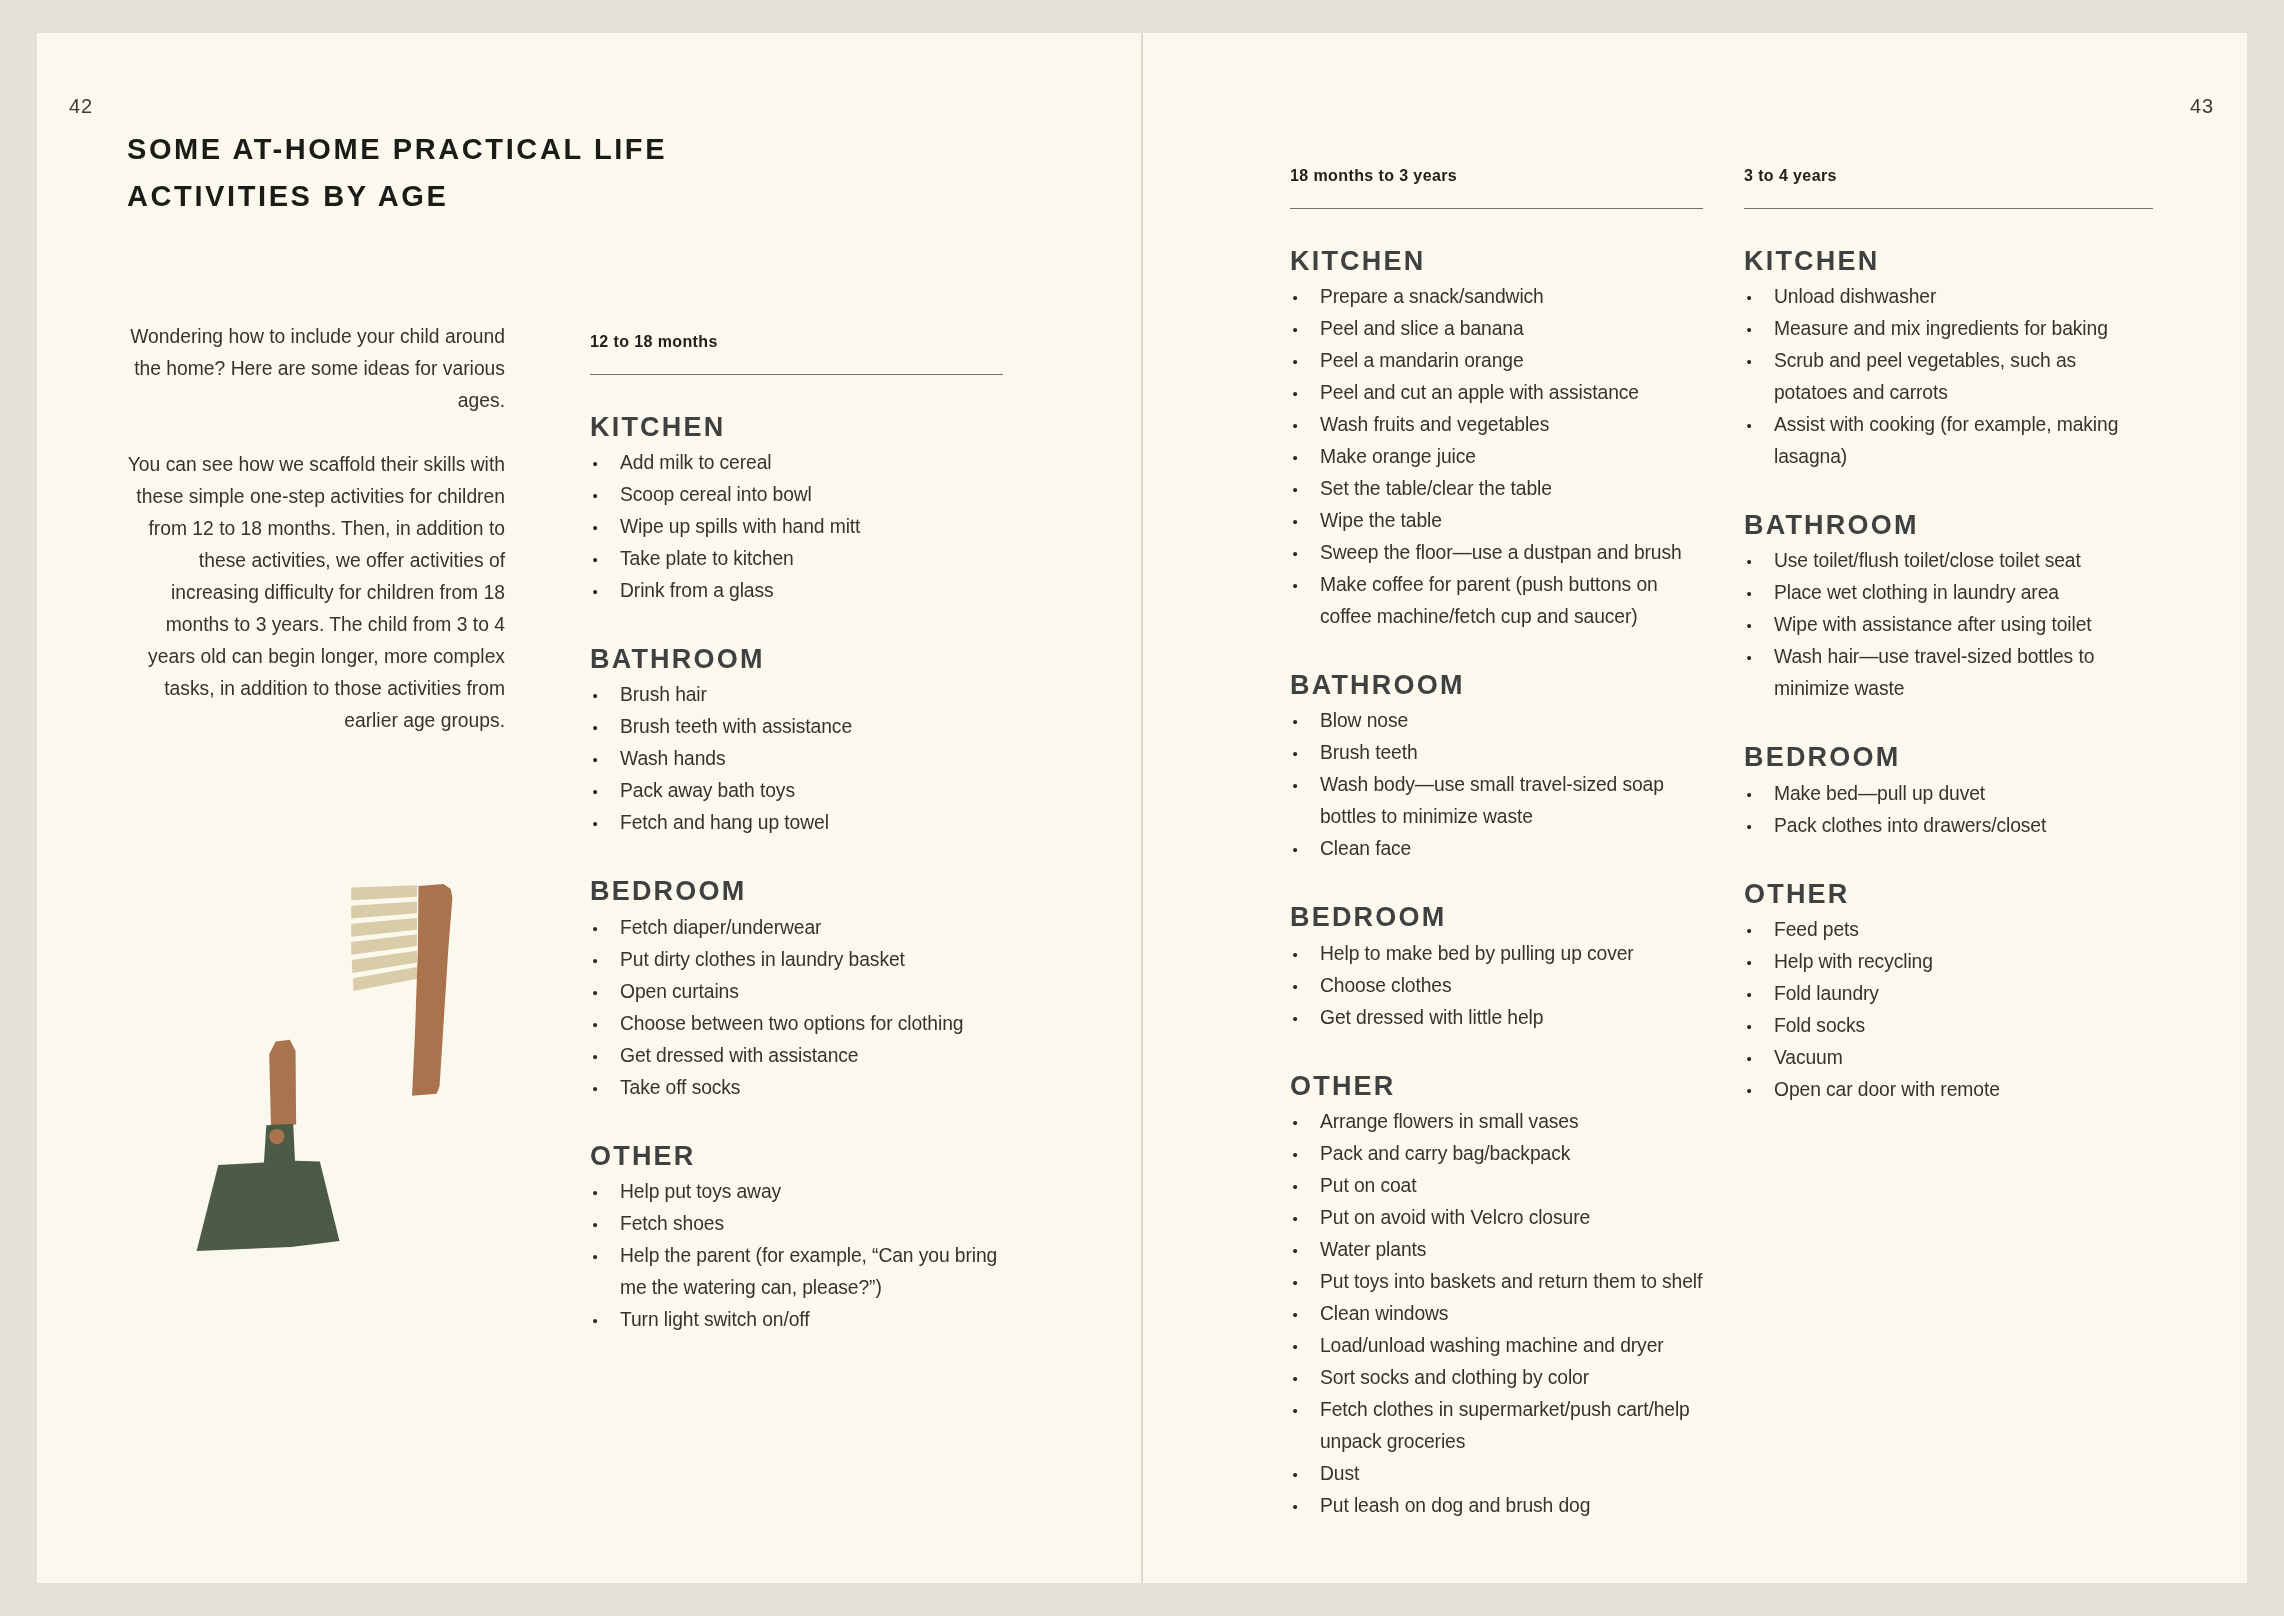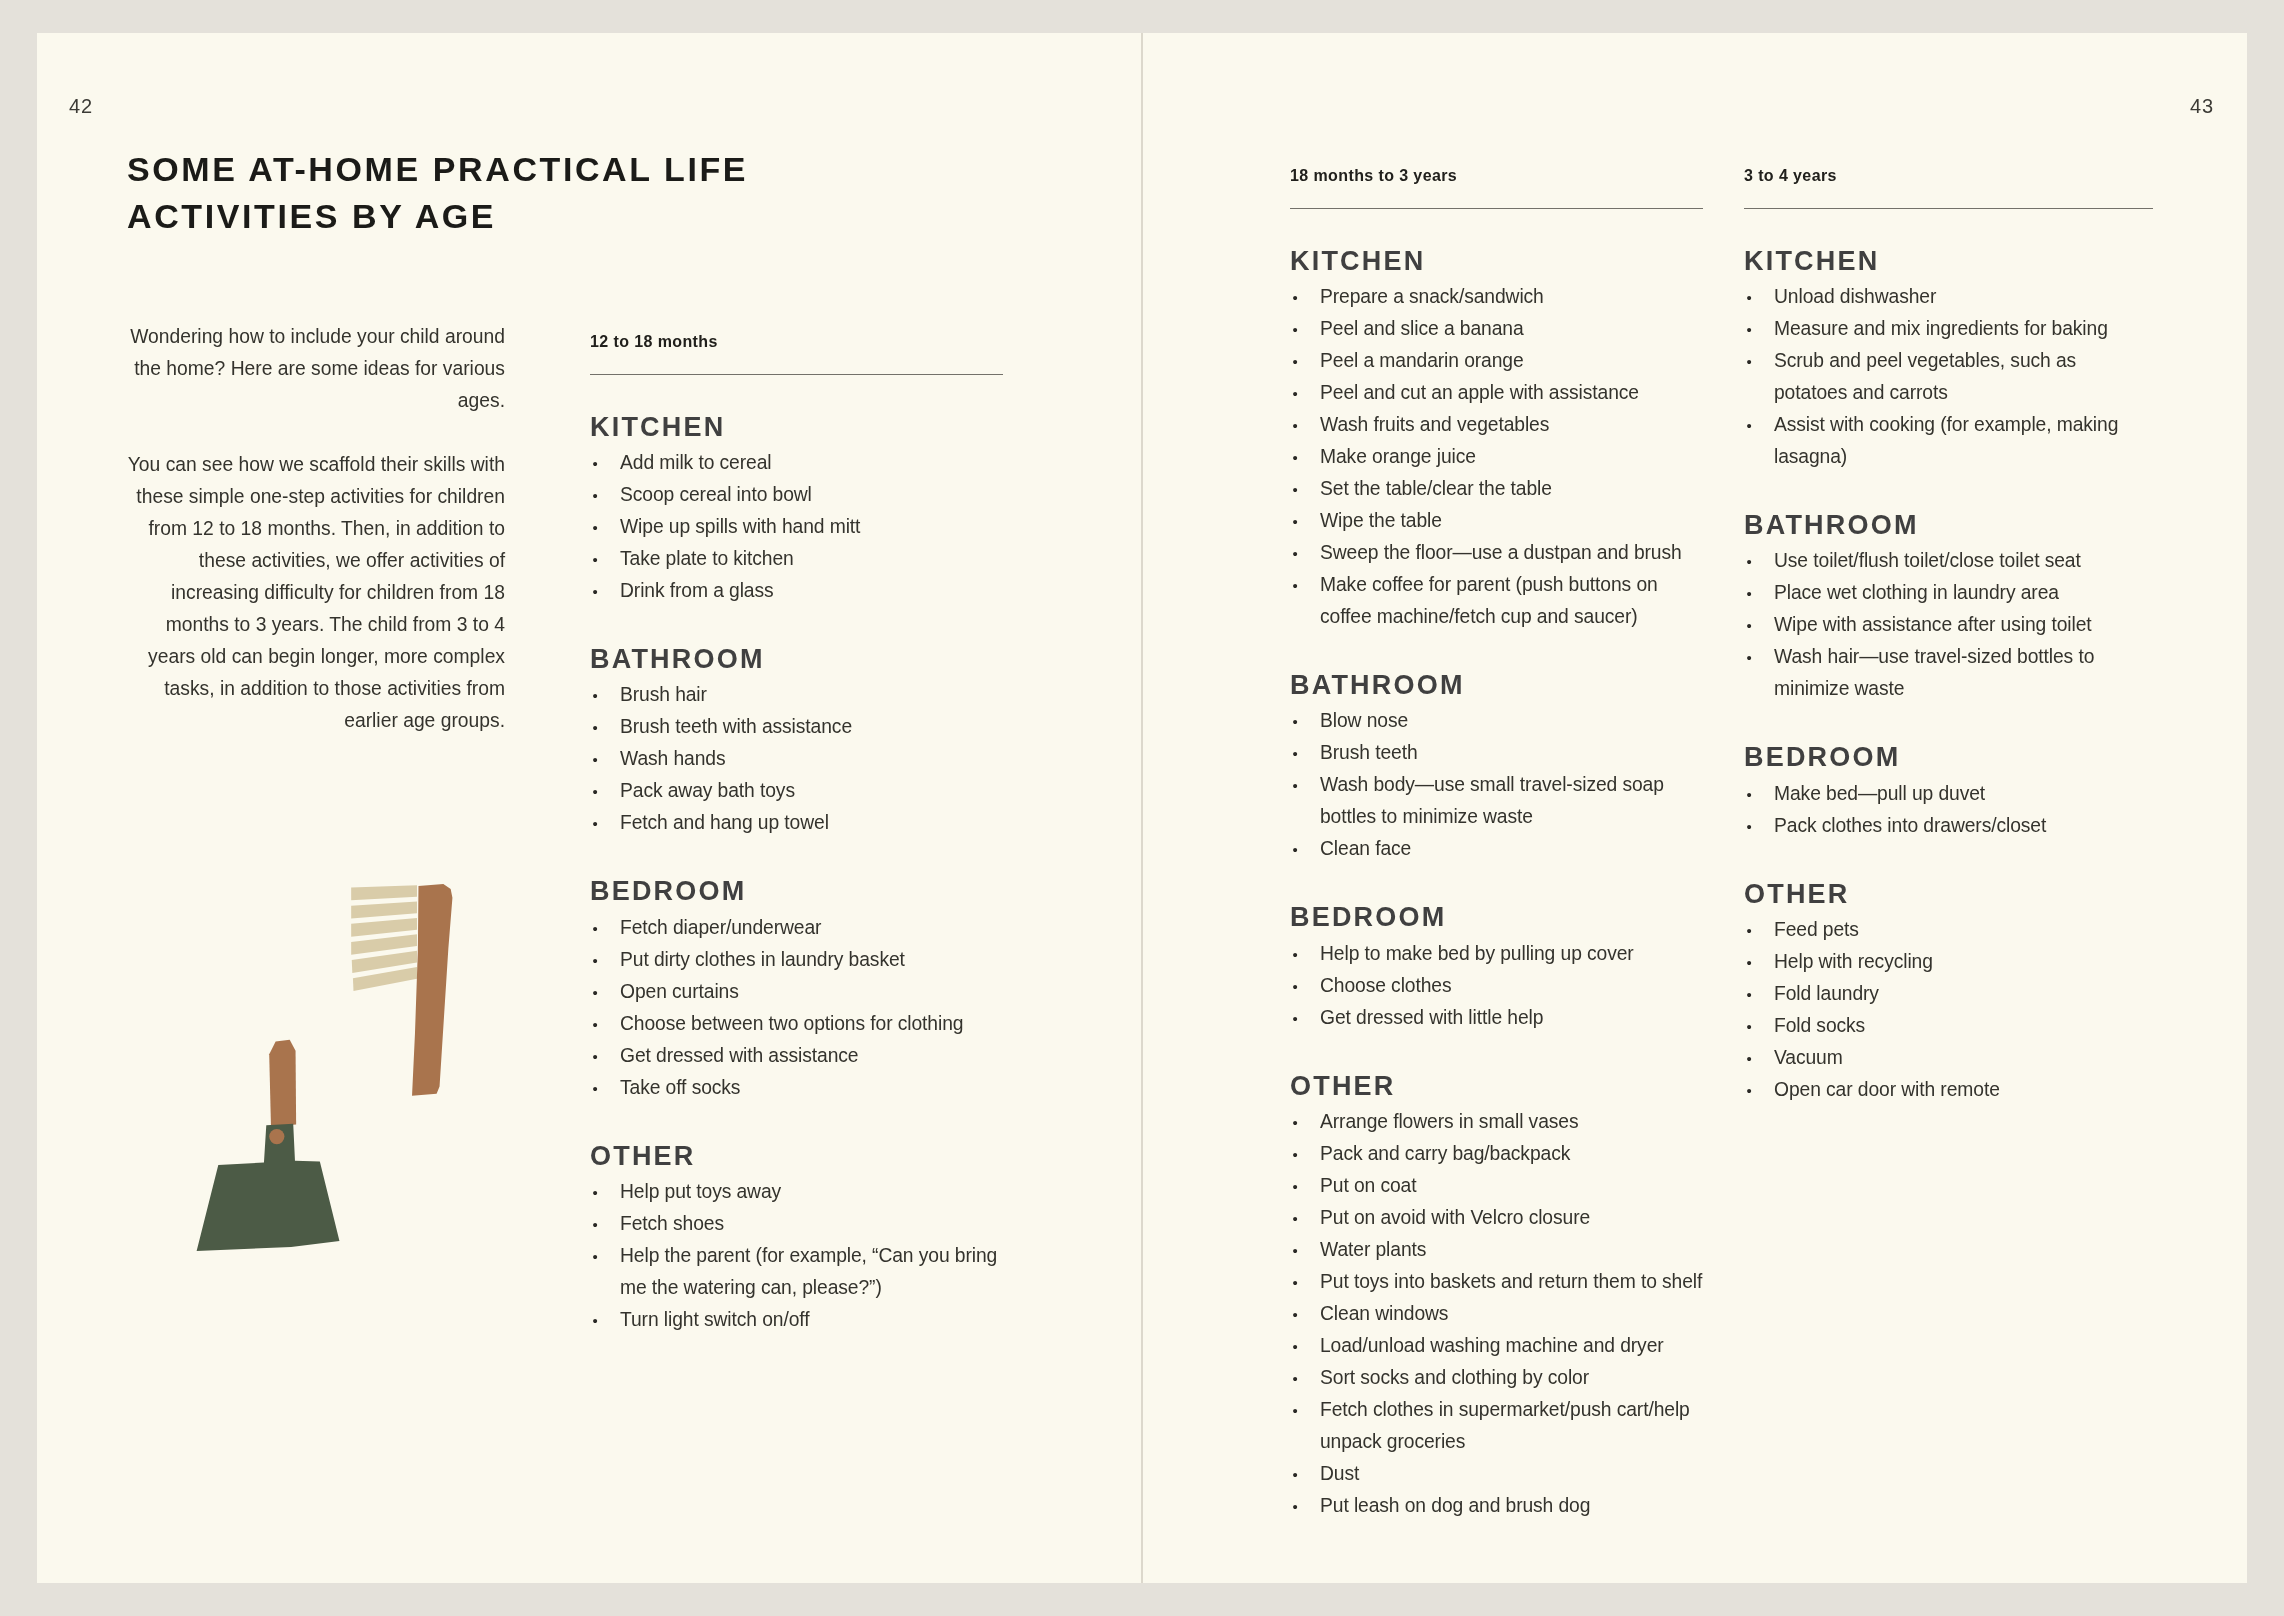--- a/index.html
+++ b/index.html
@@ -17,22 +17,22 @@
   .spine{
     position:absolute;left:1104px;top:0;width:1.8px;height:100%;
     background:#dcd8cc;
   }
   .page-num{
     position:absolute;top:22px;font-size:20px;color:#3c3b36;letter-spacing:0.9px;margin-top:40px;
   }
   .page-num.left{left:32px;}
   .page-num.right{right:33px;}
   .title{
-    position:absolute;left:90px;top:113px;margin:0;
-    font-size:34px;line-height:47px;font-weight:bold;
+    position:absolute;left:90px;top:93px;margin:0;
+    font-size:29px;line-height:47px;font-weight:bold;
     letter-spacing:2.6px;color:#1b1b18;
   }
   .intro{position:absolute;left:90px;top:288px;width:387px;}
   .intro p{
     margin:0 0 32px 0;font-size:19.3px;line-height:32px;color:#34332d;width:378px;text-align:right;
   }
   .col{position:absolute;width:413px;}
   .col-a{left:553px;top:300px;}
   .col-b{left:1253px;top:134px;}
   .col-c{left:1707px;top:134px;width:409px;}

